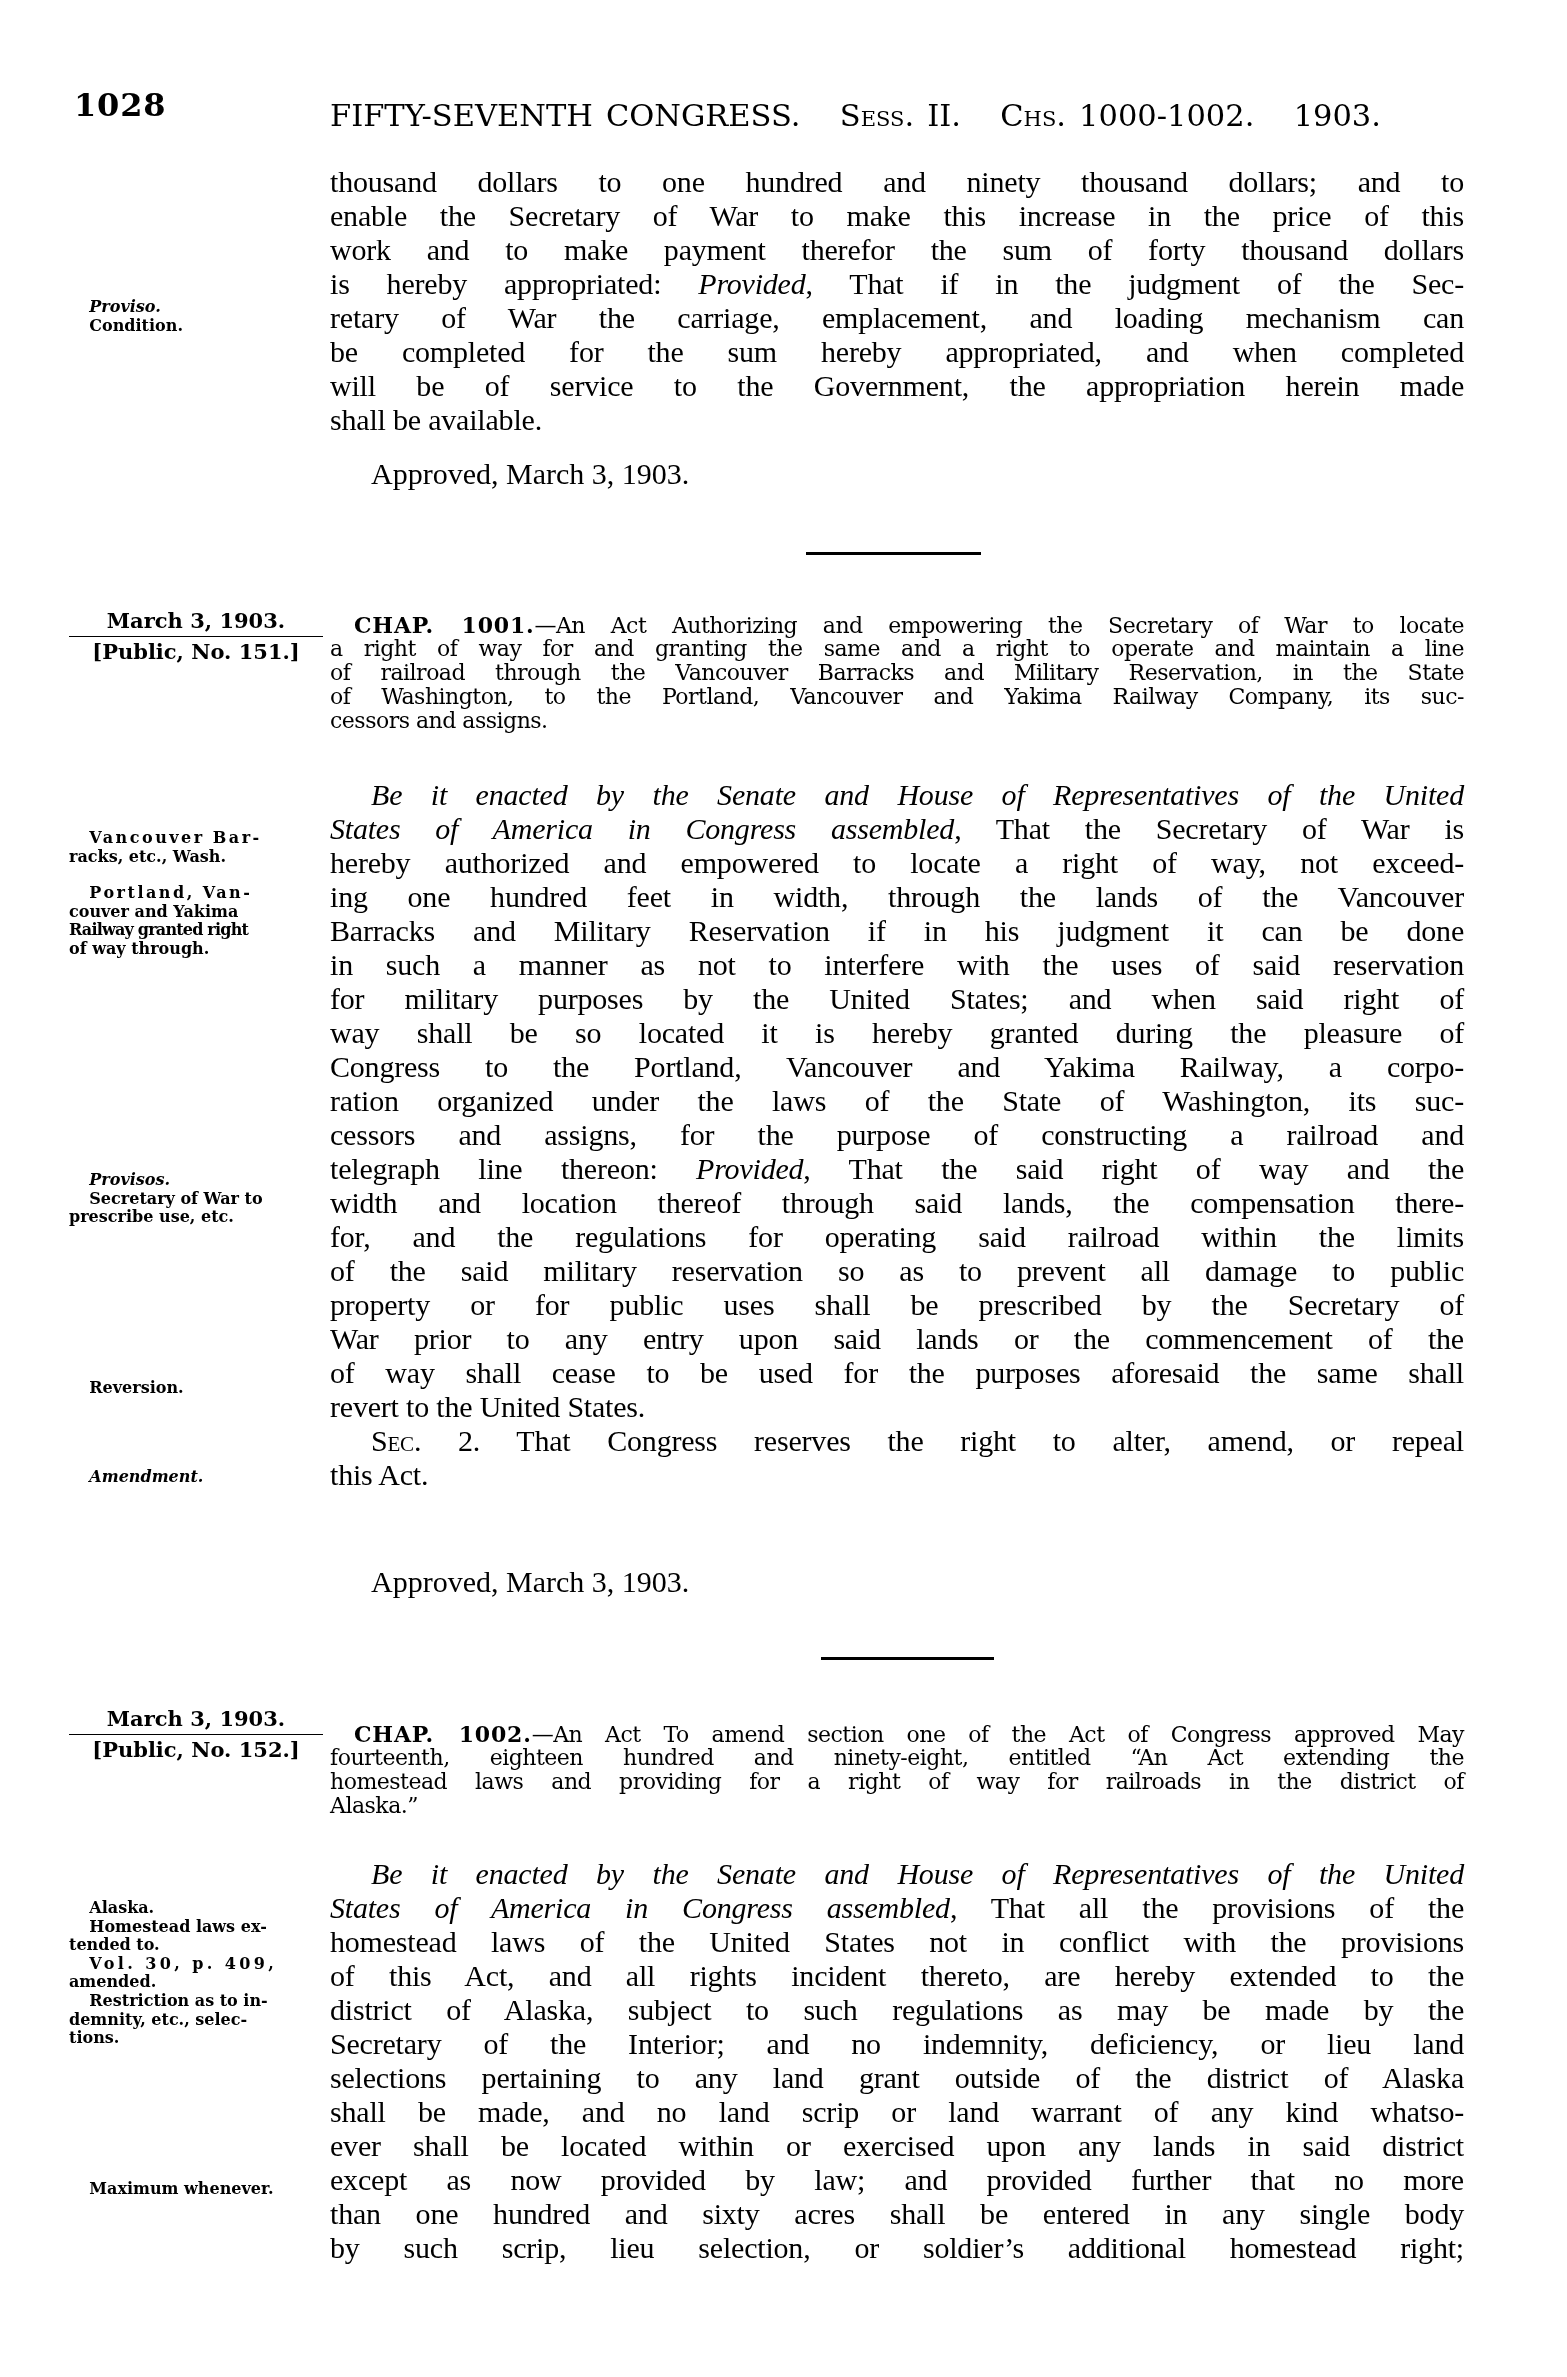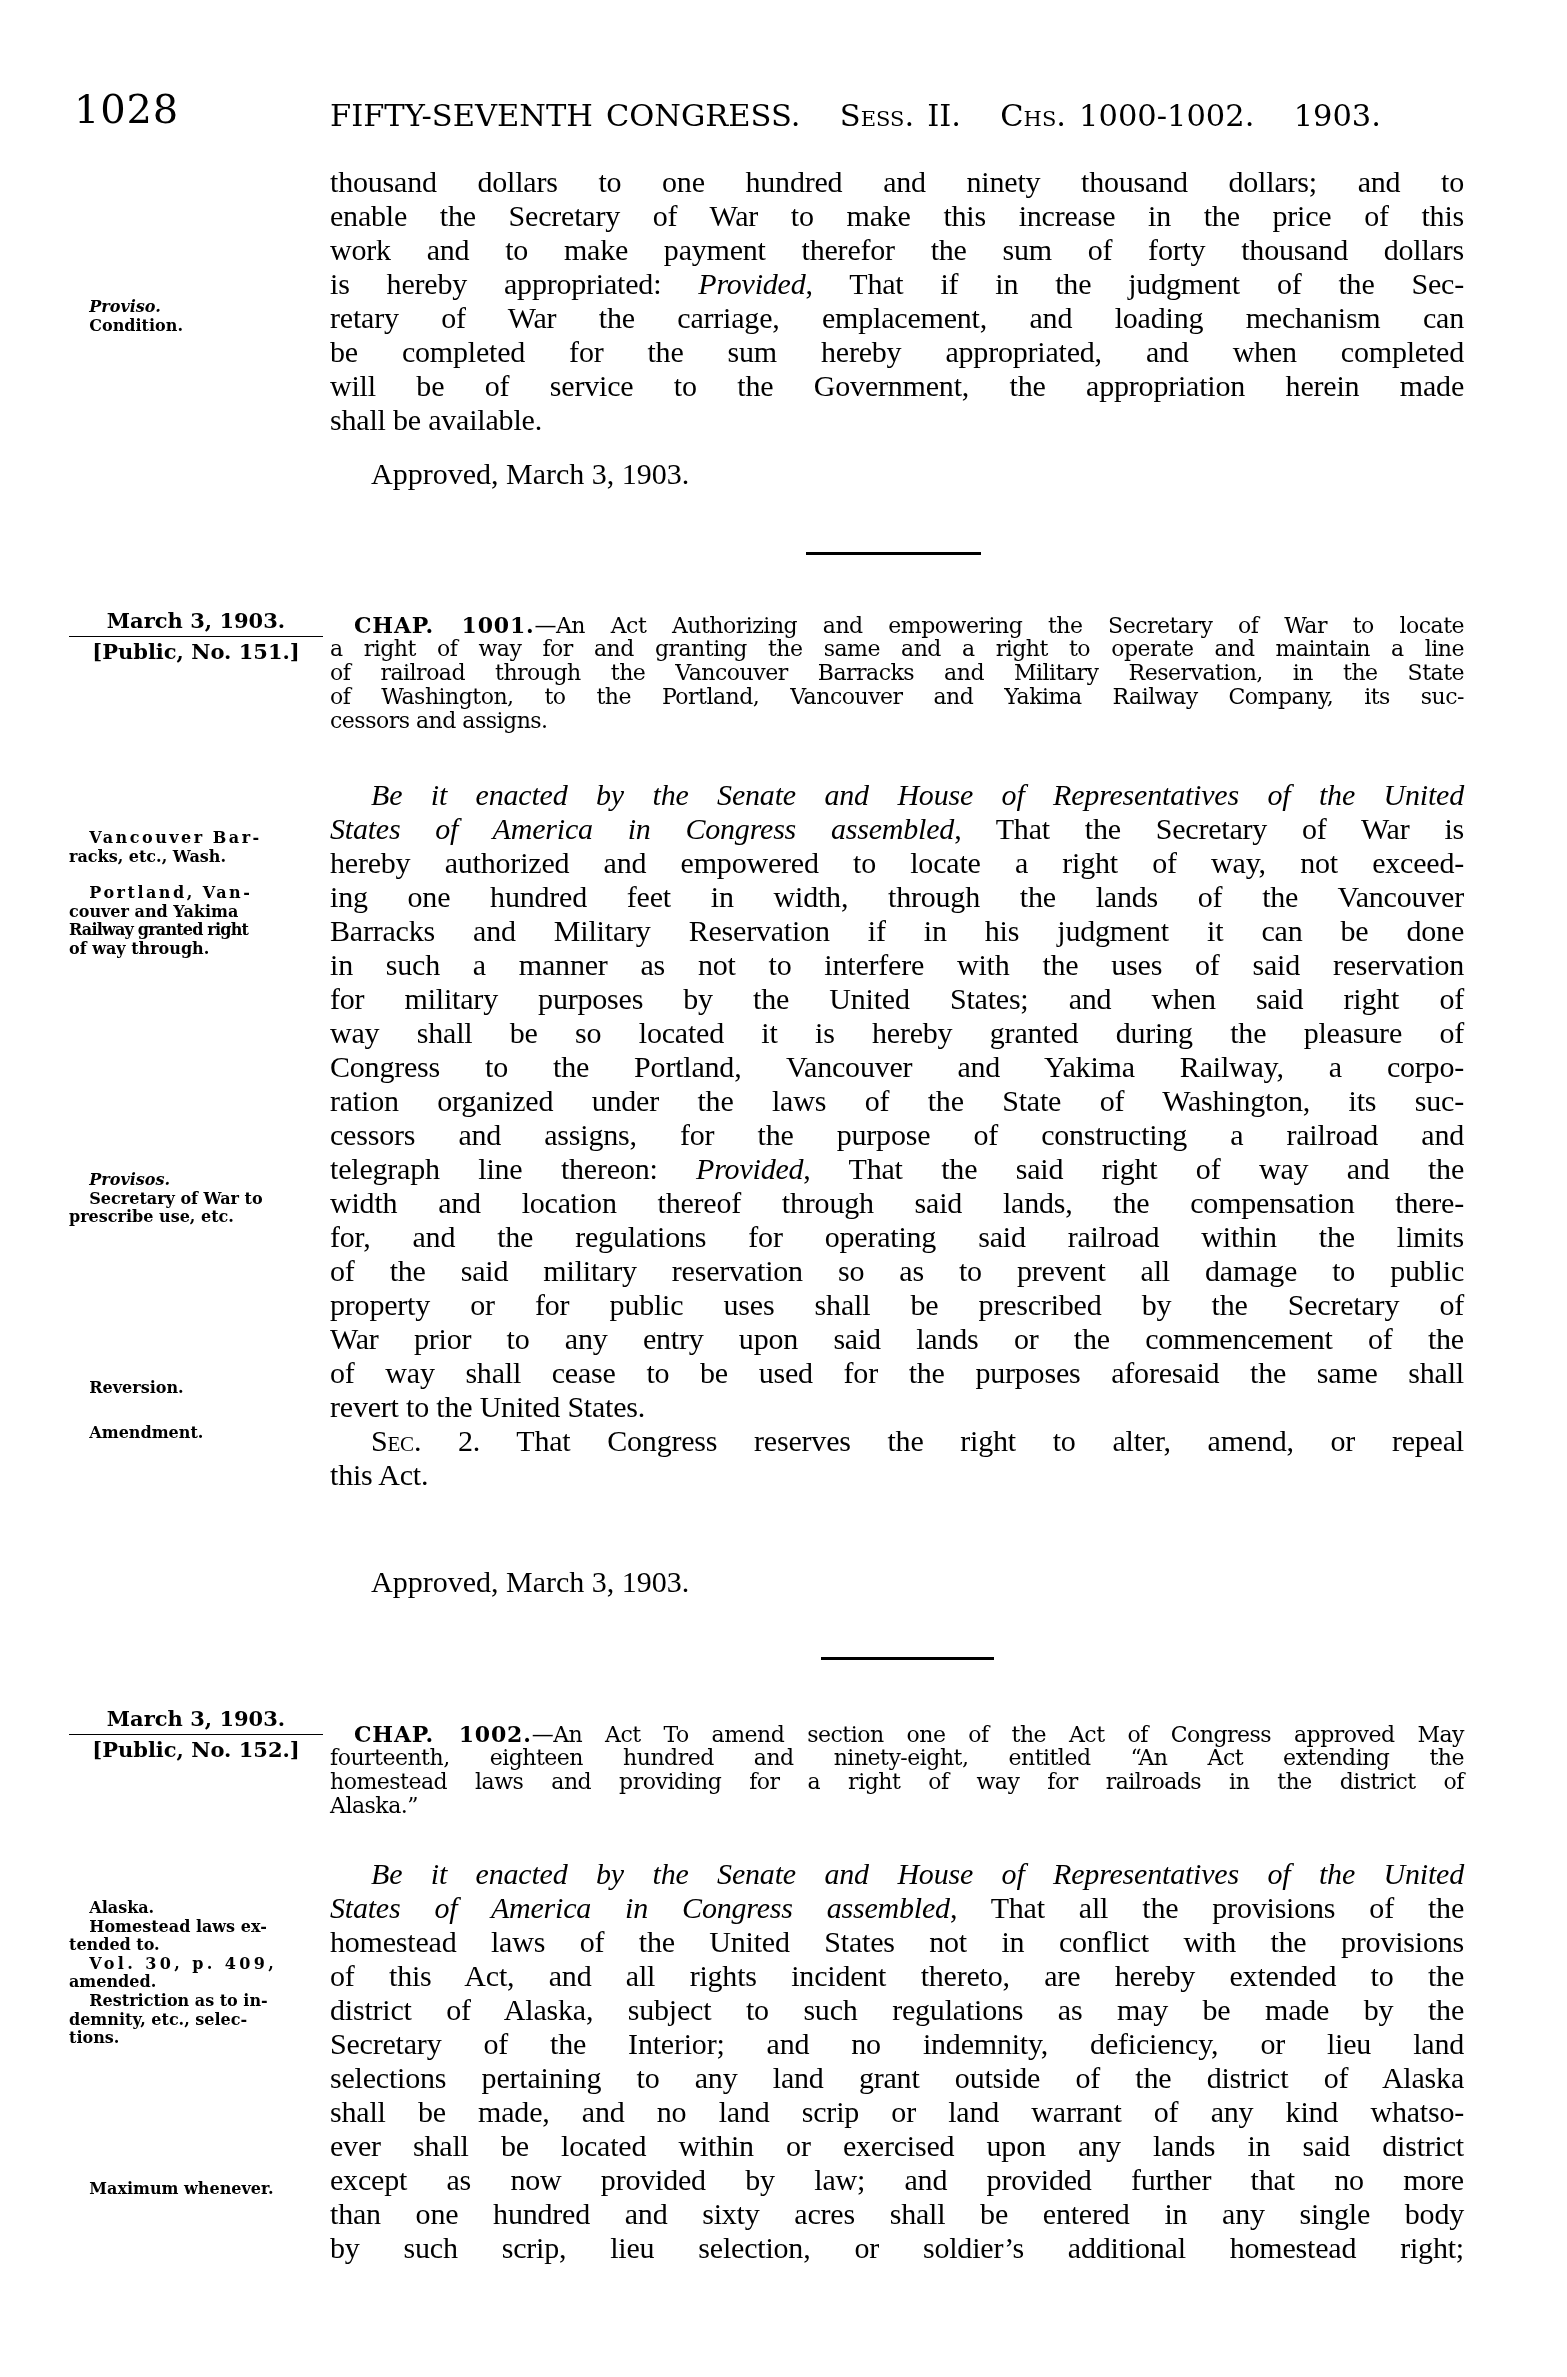--- a/index.html
+++ b/index.html
@@ -2,21 +2,21 @@
 <html style="font-size:13.5px"><head>
 <meta charset="utf-8">
 <style>
   html, body { margin: 0; padding: 0; background: #ffffff; }
   body { width: 1568px; height: 2377px; position: relative; overflow: hidden;
          font-family: "DejaVu Serif", "Liberation Serif", serif; color: #000; }
   .page { position: absolute; left: 0; top: 0; width: 1568px; height: 2377px; }
 
   
   .runhead { position: absolute; top: 86px; left: 0; width: 1568px; height: 42px; }
-  .pageno { position: absolute; left: 74px; top: 0; font-size: 40px; letter-spacing: 0.8px; }
+  .pageno { position: absolute; left: 74px; top: 0; font-size: 32px; letter-spacing: 0.8px; font-weight: bold; }
   .headtitle { position: absolute; left: 330px; top: 12px; width: 1134px; font-size: 30.5px;
                white-space: nowrap; word-spacing: 3.4px; }
   .headtitle .sc { font-variant: small-caps; }
 
   
   .col { position: absolute; left: 330px; width: 1134px; }
   .line { display: block; font-size: 30px; line-height: 34px; height: 34px;
           text-align: justify; text-align-last: justify; white-space: nowrap;
           font-family: "Liberation Serif", "DejaVu Serif", serif; letter-spacing: -0.2px; }
   .line.last { text-align-last: left; }
@@ -128,21 +128,21 @@
     <span class="mn bold">of way through.</span>
   </div>
   <div class="margin" style="top:1171px;">
     <span class="mn itl bold ind">Provisos.</span>
     <span class="mn bold ind">Secretary of War to</span>
     <span class="mn bold">prescribe use, etc.</span>
   </div>
   <div class="margin" style="top:1379px;">
     <span class="mn bold ind">Reversion.</span>
   </div>
-  <div class="margin" style="top:1424px;">
+  <div class="margin" style="top:1468px;font-style:italic;">
     <span class="mn bold ind">Amendment.</span>
   </div>
 
   <div class="rule" style="left:821px; top:1657px; width:173px;"></div>
 
   <div class="datebox" style="top:1707px;">
     <span class="d1">March 3, 1903.</span>
     <span class="d2">[Public, No. 152.]</span>
   </div>
   <div class="col small" style="top:1718px;">

